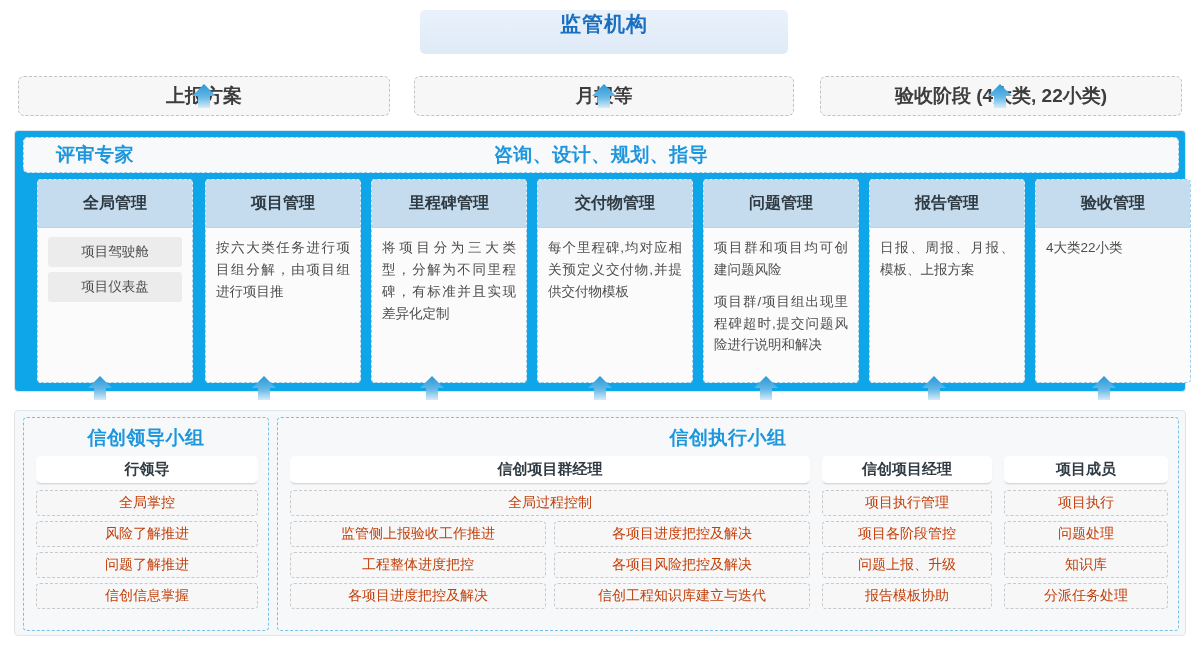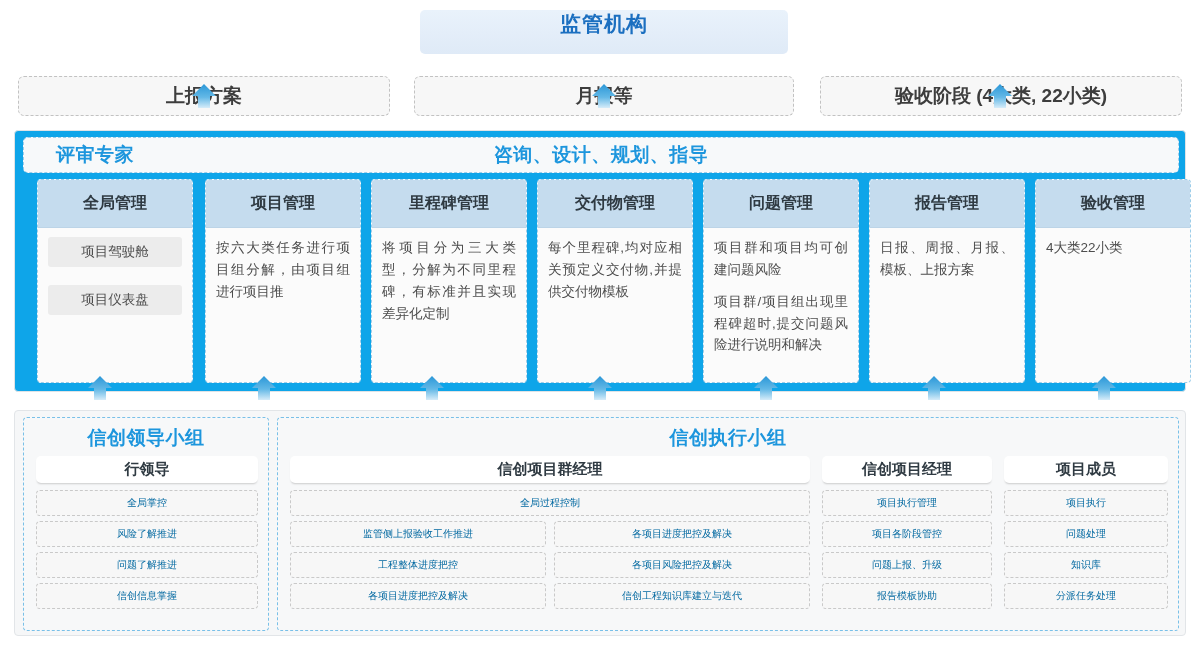--- a/index.html
+++ b/index.html
@@ -70,21 +70,21 @@
   .col .head .t { font-size: 16px; font-weight: bold; color: #2f3a42; }
   .col .body { padding: 9px 10px 6px 10px; }
   .col .desc {
     font-size: 13.5px; color: #4d4d4d; line-height: 1.62;
     text-align: justify; text-justify: inter-ideograph;
     margin-bottom: 10px;
   }
   .col .desc:last-child { margin-bottom: 0; }
   .pill {
     background: #ececec; border-radius: 3px;
-    height: 30px; margin-bottom: 18px;
+    height: 30px; margin-bottom: 5px;
     display: flex; align-items: center; justify-content: center;
     font-size: 13.5px; color: #4d4d4d;
   }
 
   
   #bottom {
     position: absolute; left: 14px; top: 410px; width: 1172px; height: 226px;
     background: #f6f7f8; border: 1px solid #e2e5e8; border-radius: 4px;
   }
   .group {
@@ -102,21 +102,21 @@
   .role {
     background: #ffffff; border-radius: 5px;
     height: 27px; display: flex; align-items: center; justify-content: center;
     font-size: 15px; font-weight: bold; color: #2f3a42;
     box-shadow: 0 2px 2px -1px rgba(0,0,0,.18);
     margin-bottom: 7px;
   }
   .task {
     background: #f7f7f7; border: 1px dashed #c9c9c9; border-radius: 4px;
     height: 26px; display: flex; align-items: center; justify-content: center;
-    font-size: 10px; color: #0369a1; margin-bottom: 5px;
+    font-size: 14px; color: #c2410c; margin-bottom: 5px;
   }
   .taskrow { display: flex; gap: 8px; }
   .taskrow .task { flex: 1; }
   .wide { width: 100%; }
 </style>
 </head>
 <body>
 
 <div id="root">
 

